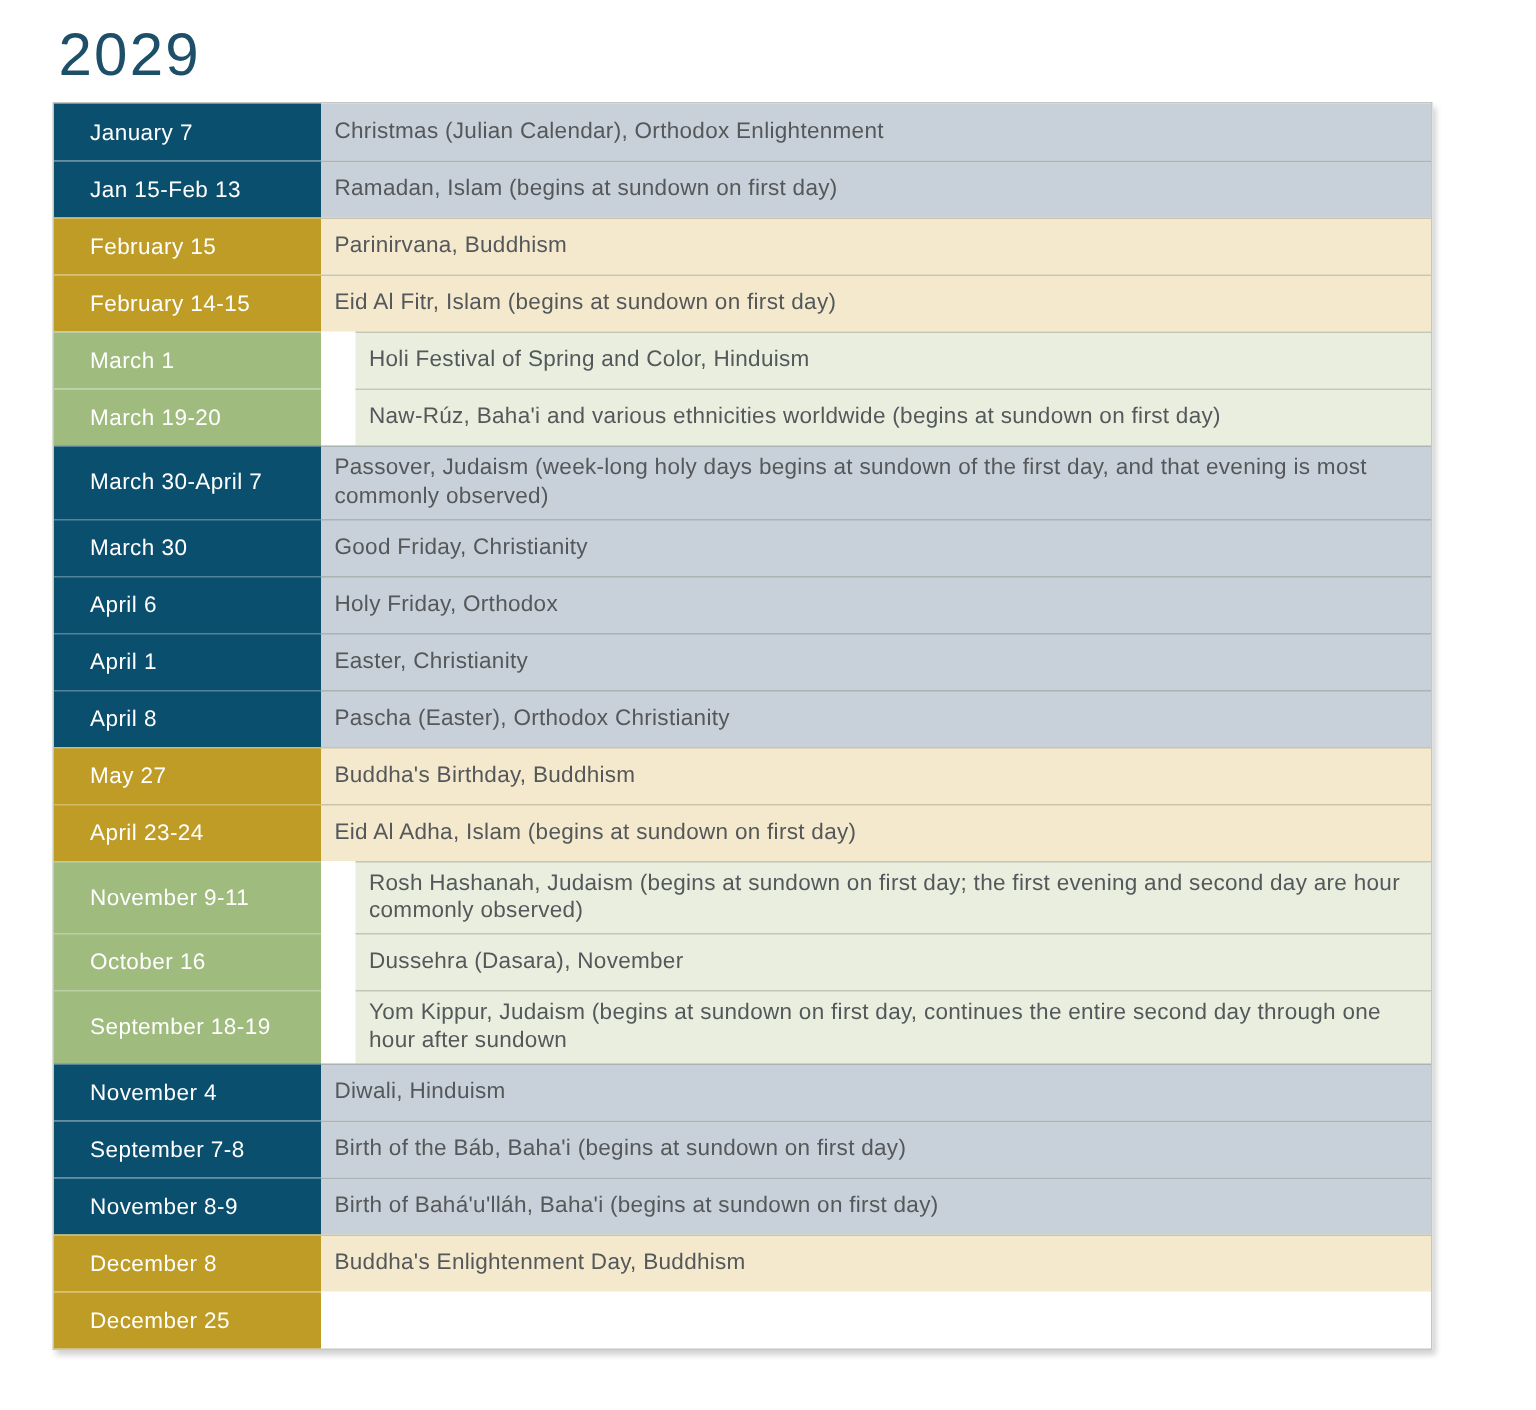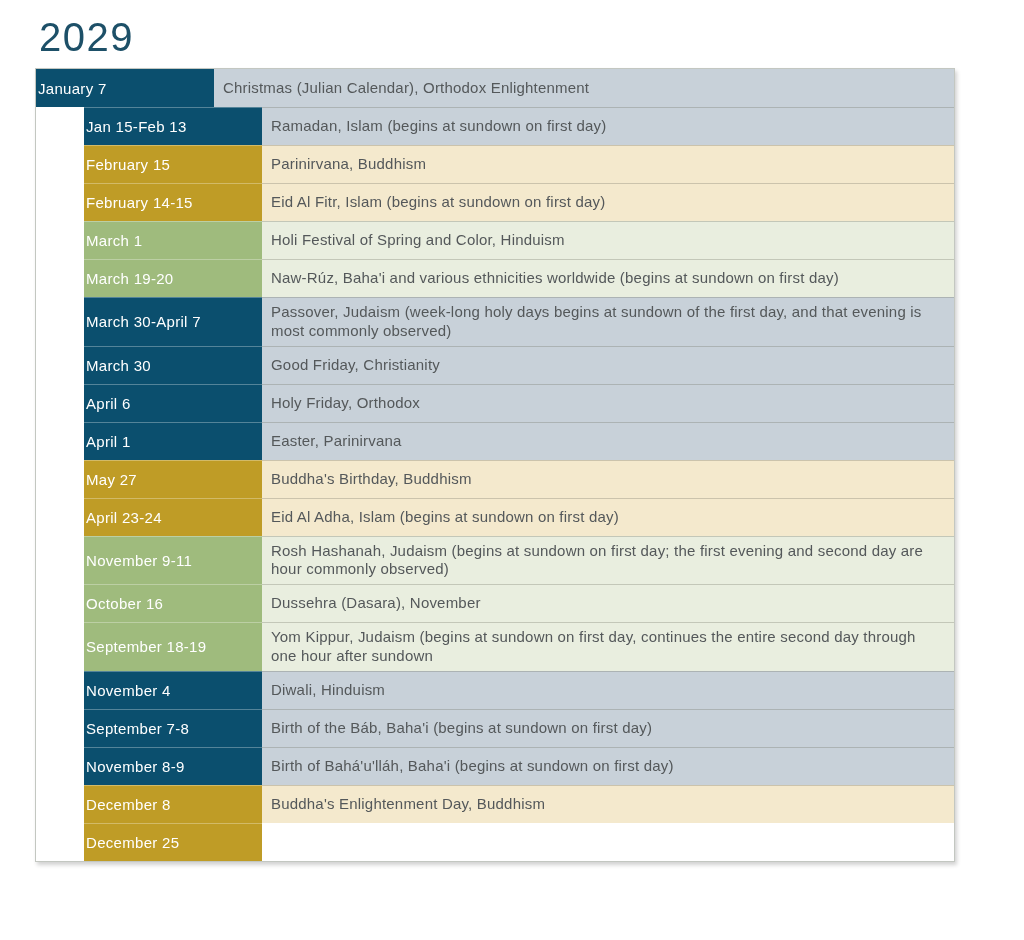--- a/index.html
+++ b/index.html
@@ -41,40 +41,40 @@
   }
   .cell {
     display: flex;
     align-items: center;
     box-sizing: border-box;
     font-size: 15px;
   }
   .cell.date {
     flex: 0 0 178px;
     width: 178px;
-    padding: 5px 6px 5px 2px;
+    padding: 5px 6px 5px 24px;
     color: #ffffff;
     letter-spacing: 0.3px;
   }
   .cell.event {
     flex: 1 1 auto;
     padding: 5px 16px 5px 9px;
     color: var(--text, #54585a);
     line-height: 1.25;
     letter-spacing: 0.2px;
   }
-  .row:not(:first-child) .cell.date  { border-top: 1px solid rgba(255,255,255,0.30); margin-left: 48px; }
+  .row:not(:first-child) .cell.date  { border-top: 1px solid rgba(255,255,255,0.30); }
   .row:not(:first-child) .cell.event { border-top: 1px solid rgba(108,108,96,0.30); }
 
   .theme-navy  .date  { background: var(--navy, #0b4f6e); }
   .theme-navy  .event { background: var(--navyLight, #c8d1d9); }
   .theme-gold  .date  { background: var(--gold, #bf9c26); }
   .theme-gold  .event { background: var(--goldLight, #f4e9cd); }
   .theme-green .date  { background: var(--green, #9fbb7d); }
-  .theme-green .event { background: var(--greenLight, #e9eedf); }
+  .theme-green .event { background: var(--greenLight, #e9eedf); margin-left: 23px; }
 </style>
 </head>
 <body>
 
 <div class="page">
   <h1 class="year-title">2029</h1>
   <div class="holiday-table" id="holiday-table">
       <div class="row theme-navy">
         <div class="cell date">January 7</div>
         <div class="cell event">Christmas (Julian Calendar), Orthodox Enlightenment</div>
@@ -106,21 +106,25 @@
       <div class="row theme-navy">
         <div class="cell date">March 30</div>
         <div class="cell event">Good Friday, Christianity</div>
       </div>
       <div class="row theme-navy">
         <div class="cell date">April 6</div>
         <div class="cell event">Holy Friday, Orthodox</div>
       </div>
       <div class="row theme-navy">
         <div class="cell date">April 1</div>
-        <div class="cell event">Easter, Parinirvana</div>
+        <div class="cell event">Easter, Christianity</div>
+      </div>
+      <div class="row theme-navy">
+        <div class="cell date">April 8</div>
+        <div class="cell event">Pascha (Easter), Orthodox Christianity</div>
       </div>
       <div class="row theme-gold">
         <div class="cell date">May 27</div>
         <div class="cell event">Buddha's Birthday, Buddhism</div>
       </div>
       <div class="row theme-gold">
         <div class="cell date">April 23-24</div>
         <div class="cell event">Eid Al Adha, Islam (begins at sundown on first day)</div>
       </div>
       <div class="row theme-green">

